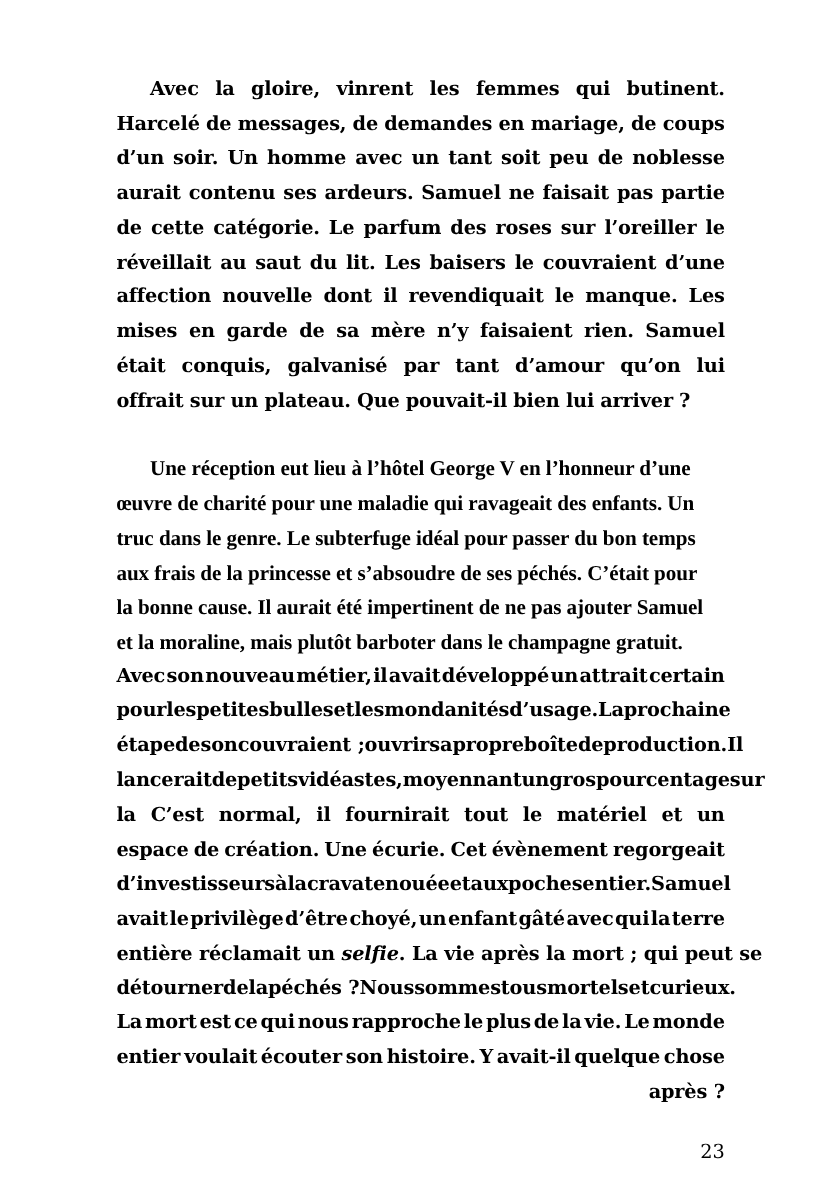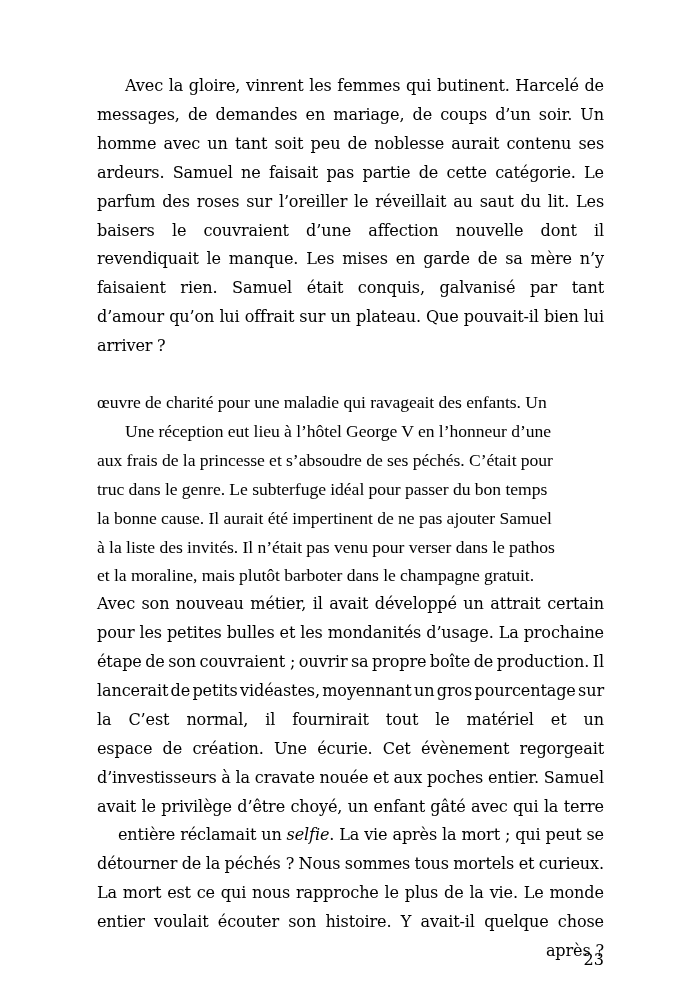--- a/index.html
+++ b/index.html
@@ -21,22 +21,23 @@
     left: 0;
     top: 0;
     width: 700px;
     height: 992px;
     background: #ffffff;
   }
 
   .text-block {
     position: absolute;
     left: 97px;
-    top: 72px;
+    top: 60px;
     width: 507px;
+    font-weight: bold;
   }
 
   
   .para-a {
     font-family: "DejaVu Serif", serif;
     font-size: 16.1px;
     line-height: 28.9px;
     text-align: justify;
     text-justify: inter-word;
     text-indent: 28px;
@@ -117,27 +118,26 @@
 <div class="page">
 
   <div class="text-block">
 
     <p class="para-a">Avec la gloire, vinrent les femmes qui butinent. Harcelé de messages, de demandes en mariage, de coups d’un soir. Un homme avec un tant soit peu de noblesse aurait contenu ses ardeurs. Samuel ne faisait pas partie de cette catégorie. Le parfum des roses sur l’oreiller le réveillait au saut du lit. Les baisers le couvraient d’une affection nouvelle dont il revendiquait le manque. Les mises en garde de sa mère n’y faisaient rien. Samuel était conquis, galvanisé par tant d’amour qu’on lui offrait sur un plateau. Que pouvait-il bien lui arriver ?</p>
 
     <div class="para-gap"></div>
 
     <div class="para-b">
 
+      <span class="ln face-wide"><span class="indent"></span><span>Une réception eut lieu à l’hôtel George V en l’honneur d’une</span></span>
+
       <span class="ln face-wide">œuvre de charité pour une maladie qui ravageait des enfants. Un</span>
-
-      <span class="ln face-wide"><span class="indent"></span><span>Une réception eut lieu à l’hôtel George V en l’honneur d’une</span></span>
+      <span class="ln face-wide">truc dans le genre. Le subterfuge idéal pour passer du bon temps</span>
       <span class="ln face-wide">aux frais de la princesse et s’absoudre de ses péchés. C’était pour</span>
-      <span class="ln face-wide">truc dans le genre. Le subterfuge idéal pour passer du bon temps</span>
       <span class="ln face-wide">la bonne cause. Il aurait été impertinent de ne pas ajouter Samuel</span>
-      <span class="ln face-wide">à la liste des invités. Il n’était pas venu pour verser dans le pathos</span>
       <span class="ln face-wide">et la moraline, mais plutôt barboter dans le champagne gratuit.</span>
 
       <span class="ln justify face-narrow">
         <span>Avec</span><span>son</span><span>nouveau</span><span>métier,</span><span>il</span><span>avait</span><span>développé</span><span>un</span><span>attrait</span><span>certain</span>
       </span>
 
       <span class="ln justify face-narrow">
         <span>pour</span><span>les</span><span>petites</span><span>bulles</span><span>et</span><span>les</span><span>mondanités</span><span>d’usage.</span><span>La</span><span>prochaine</span>
       </span>
 

